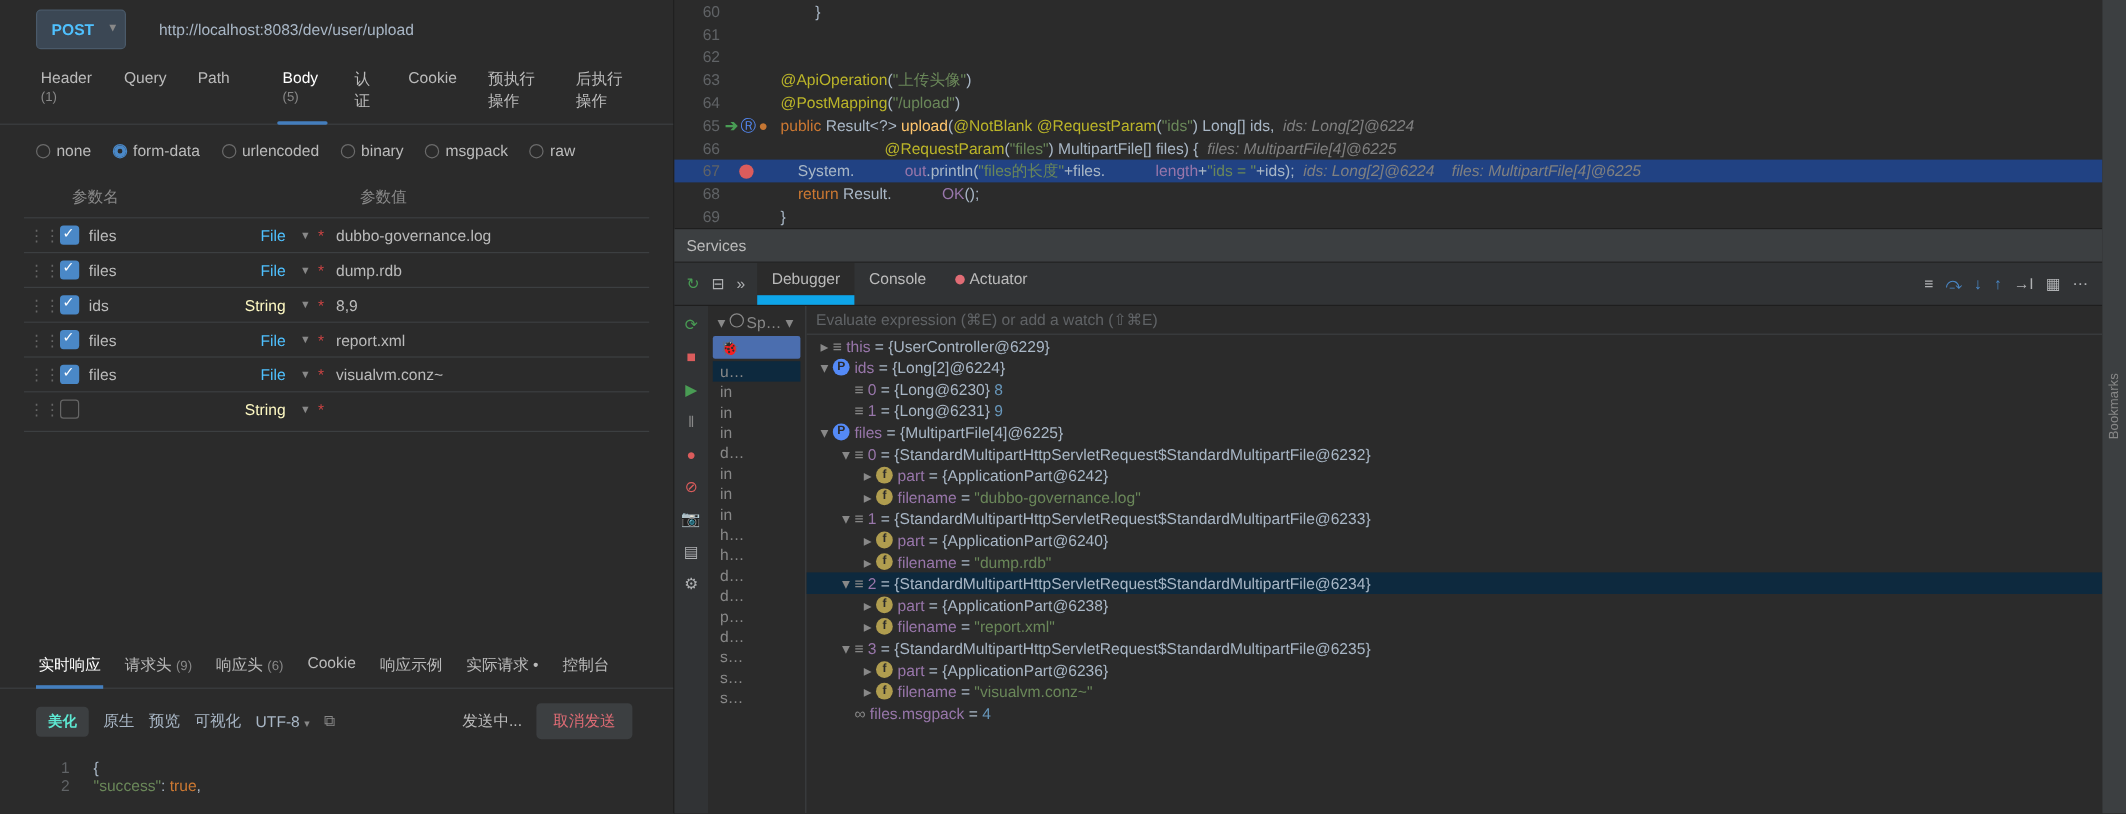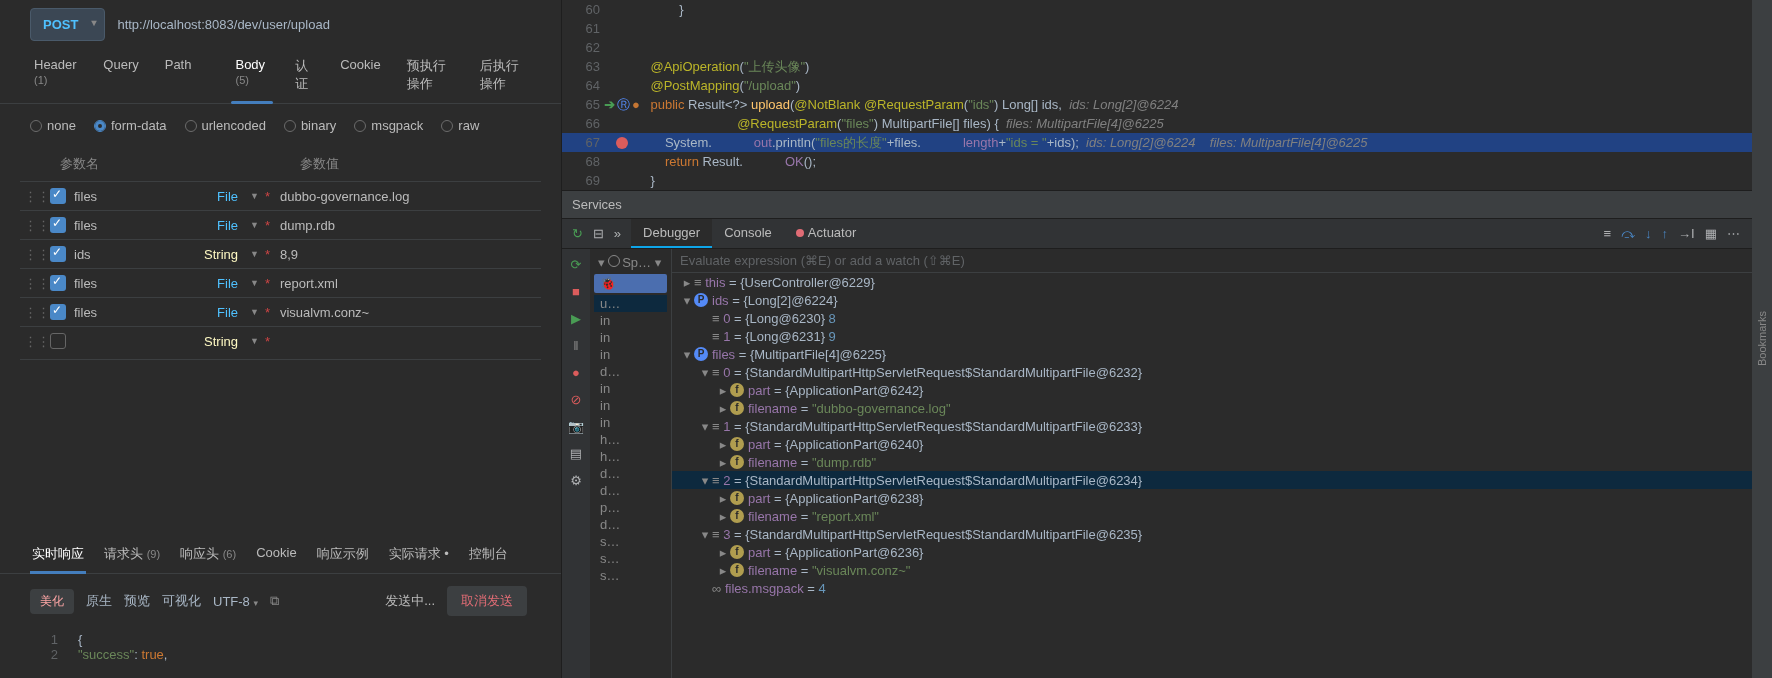--- a/index.html
+++ b/index.html
@@ -3,21 +3,21 @@
 <meta charset="utf-8">
 <style>
 * { margin:0; padding:0; box-sizing:border-box; font-family:'Segoe UI',Arial,sans-serif; font-size:13px; }
 body { background:#2b2b2b; color:#a9b7c6; width:1772px; height:678px; overflow:hidden; display:flex; }
 .left-pane { width:562px; background:#2b2b2b; display:flex; flex-direction:column; border-right:1px solid #1e1e1e; }
 
 
 .url-row { display:flex; align-items:center; padding:8px 10px 6px 30px; gap:8px; }
 .method-sel { background:#3b4754; border:1px solid #4a5a6a; border-radius:4px; padding:8px 26px 8px 12px; color:#4fc1ff; font-weight:bold; position:relative; }
 .method-sel::after { content:"▾"; position:absolute; right:8px; color:#888; font-size:10px; }
-.url-input { flex:1; background:none; border:none; color:#a9b7c6; padding:4px; }
+.url-input { flex:1; background:none; border:none; color:#a9b7c6; padding:4px;margin-left:15px; }
 
 
 .tab-row { display:flex; padding:0 30px; gap:18px; border-bottom:1px solid #3c3f41; }
 .tab { padding:10px 4px; color:#bbb; cursor:pointer; position:relative; }
 .tab.active { color:#fff;margin-left:18px; }
 .tab.active::after { content:""; position:absolute; left:0; right:0; bottom:-1px; height:3px; background:#447ebd; border-radius:2px; }
 .tab .cnt { color:#888; font-size:11px; }
 
 
 .radio-row { display:flex; gap:18px; padding:14px 30px; color:#bbb; font-size:13px; }
@@ -44,21 +44,21 @@
 .ptable .spacer{height:1px;border-top:1px solid #3c3f41;margin-top:4px;}
 
 
 .btabs { margin-top:auto; display:flex; gap:16px; padding:0 30px; border-bottom:1px solid #3c3f41; }
 .btab { padding:10px 2px; color:#bbb; }
 .btab.active{color:#fff;position:relative;}
 .btab.active::after{content:"";position:absolute;left:0;right:0;bottom:-1px;height:3px;background:#447ebd;}
 .btab .cnt{color:#888;font-size:11px;}
 
 .toolbar2 { display:flex; align-items:center; gap:12px; padding:12px 30px; }
-.tbtn { padding:4px 10px; background:#3c3f41; border-radius:4px; color:#fca5a5; font-size:12px;}
+.tbtn { padding:4px 10px; background:#3c3f41; border-radius:4px; color:#5eead4; font-size:12px;font-weight:bold;}
 .sending { margin-left:auto; color:#bbb; }
 .cancel { background:#3c3f41; color:#e06c75; padding:6px 14px; border-radius:4px; margin-right:4px;}
 .codebox { padding:4px 30px 16px 40px; font-family:Consolas,monospace; color:#a9b7c6; }
 .codebox .ln{color:#606366;display:inline-block;width:18px;text-align:right;margin-right:20px;}
 .codebox .k{color:#cc7832;} .codebox .s{color:#6a8759;}
 
 
 .right-pane { flex:1; display:flex; flex-direction:column; background:#2b2b2b; }
 .gutter-col{width:46px;text-align:right;color:#606366;padding-right:8px;user-select:none;}
 .editor { display:flex; flex-direction:column; font-family:Consolas,'Courier New',monospace; font-size:14px; }
@@ -69,21 +69,21 @@
 .bp{width:12px;height:12px;border-radius:50%;background:#db5c5c;}
 .arrow{color:#499c54;font-weight:bold;}
 
 .kw{color:#cc7832;} .str{color:#6a8759;} .ann{color:#bbb529;margin-top:36px;} .fld{color:#9876aa;margin-left:42px;} .cmnt{color:#808080;font-style:italic;} .id{color:#ffc66d;}
 
 .services-bar{background:#3c3f41;color:#bbb;padding:6px 10px;border-top:1px solid #1e1e1e;border-bottom:1px solid #1e1e1e;}
 .dbgrow{display:flex;align-items:center;background:#313335;border-bottom:1px solid #1e1e1e;}
 .dbgrow .icons{display:flex;gap:10px;padding:6px 10px;color:#afb1b3;}
 .dbgrow .dtabs{display:flex;}
 .dtab{padding:6px 12px;color:#bbb;}
-.dtab.active{background:#2b2b2b;border-bottom:2px solid #0ea5e9;text-align:center;}
+.dtab.active{background:#2b2b2b;border-bottom:8px solid #0ea5e9;text-align:center;}
 .dbgrow .stepicons{margin-left:auto;display:flex;gap:10px;padding:6px 12px;color:#afb1b3;}
 .actuator{display:flex;align-items:center;gap:4px;}
 .actdot{width:8px;height:8px;border-radius:50%;background:#e06c75;}
 
 .dbg-body{display:flex;flex:1;overflow:hidden;}
 .dcol1{width:28px;background:#313335;display:flex;flex-direction:column;align-items:center;gap:12px;padding-top:8px;}
 .dcol1 span{color:#afb1b3;cursor:pointer;}
 .dcol2{width:82px;background:#2b2b2b;border-right:1px solid #3c3f41;padding:4px;}
 .frames{display:flex;flex-direction:column;font-family:Consolas,monospace;color:#888;font-size:12px;}
 .frames .sp{background:#4b6eaf;color:#fff;padding:2px 6px;border-radius:2px;margin:2px 0;display:flex;align-items:center;gap:4px;}

